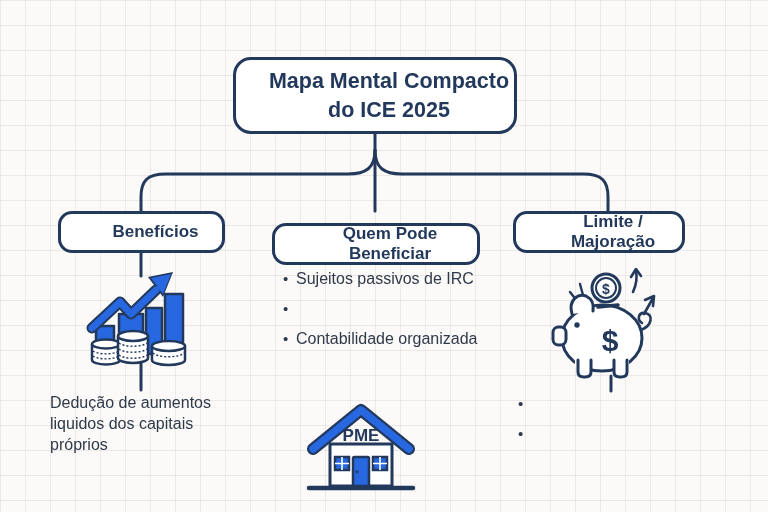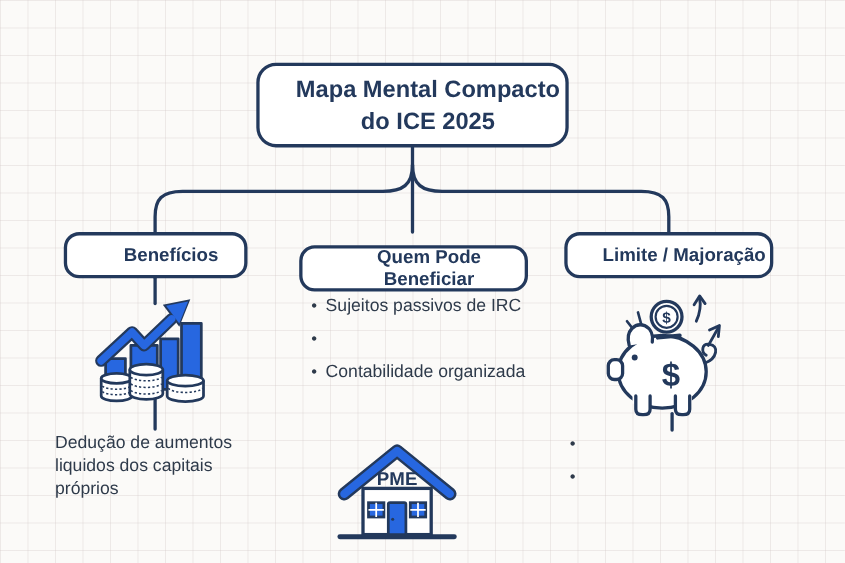--- a/index.html
+++ b/index.html
@@ -23,21 +23,21 @@
     box-sizing:border-box;
     padding-left:28px;
   }
   #title-node{
     left:233px;top:57px;width:284px;height:77px;
     font-size:21.5px;line-height:1.32;border-radius:18px;white-space:pre-line;
   }
   .branch-node{top:211px;height:42px;font-size:17px;}
   #node-beneficios{left:58px;width:167px;}
   #node-quem{left:272px;width:208px;margin-top:12px;}
-  #node-limite{left:513px;width:190px;}
+  #node-limite{left:513px;width:172px;}
   .desc{
     position:absolute;z-index:2;font-size:16px;line-height:21px;
     font-weight:400;white-space:pre-line;
   }
   #beneficios-desc{left:50px;top:392px;width:195px;}
   ul.blist{
     position:absolute;z-index:2;list-style:none;margin:0;padding:0;
     font-size:16px;line-height:20px;font-weight:500;
   }
   ul.blist li{display:flex;margin-bottom:10px;}

